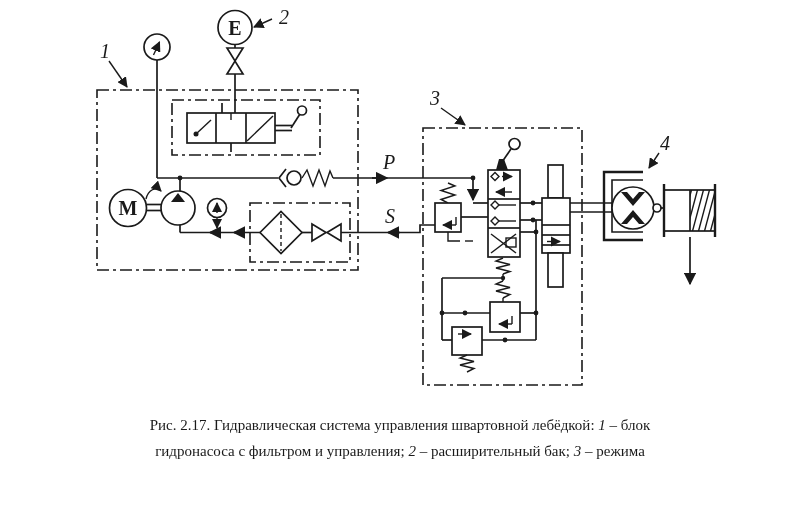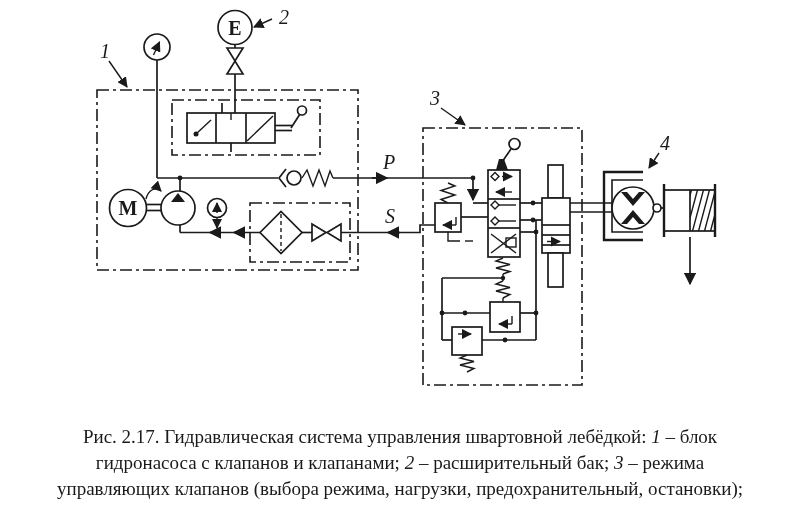--- a/index.html
+++ b/index.html
@@ -1,19 +1,19 @@
 <!DOCTYPE html>
 <html><head>
 <meta charset="utf-8">
 <style>
   html,body{margin:0;padding:0;background:#ffffff;}
   body{width:800px;height:528px;overflow:hidden;font-family:"Liberation Serif",serif;color:#1a1a1a;}
   .fig{width:800px;}
   svg{display:block;}
-  .caption{width:800px;text-align:center;font-size:19px;line-height:26px;margin-top:16px;color:#1a1a1a;}
+  .caption{width:800px;text-align:center;font-size:15px;line-height:26px;margin-top:4px;color:#1a1a1a;}
   .caption .it{font-style:italic;}
   
   .ln{stroke:#1a1a1a;stroke-width:1.7;fill:none;}
   .thin{stroke:#1a1a1a;stroke-width:1.4;fill:none;}
   .dd{stroke:#1a1a1a;stroke-width:1.6;fill:none;stroke-dasharray:12 4 3 4;}
   .box{stroke:#1a1a1a;stroke-width:1.7;fill:#ffffff;}
   .blk{fill:#1a1a1a;stroke:none;}
   .lbl{font-family:"Liberation Serif",serif;font-style:italic;font-size:20px;fill:#1a1a1a;}
   .sym{font-family:"Liberation Serif",serif;font-weight:bold;font-size:20px;fill:#1a1a1a;}
 </style>
@@ -246,16 +246,15 @@
         <line class="thin" x1="680" y1="233" x2="692" y2="188"></line>
       </g>
       <line x1="664" y1="184" x2="664" y2="237" stroke="#1a1a1a" stroke-width="2.4"></line>
       <line x1="715" y1="184" x2="715" y2="237" stroke="#1a1a1a" stroke-width="2.4"></line>
       <line class="ln" x1="690" y1="237" x2="690" y2="284" marker-end="url(#arr)"></line>
     </g>
   </svg>
 
   <div class="caption">
     <div><span>Рис. 2.17. Гидравлическая система управления швартовной лебёдкой: </span><span class="it">1</span><span> – блок</span></div>
-    <div><span>гидронасоса с клапанов и клапанами; </span><span class="it">2</span><span> – расширительный бак; </span><span class="it">3</span><span> – режима</span></div>
-    <div><span>управляющих клапанов (выбора режима, нагрузки, предохранительный, остановки);</span></div>
+    <div><span>гидронасоса с фильтром и управления; </span><span class="it">2</span><span> – расширительный бак; </span><span class="it">3</span><span> – режима</span></div>
   </div>
 </div>
 
 </body></html>

